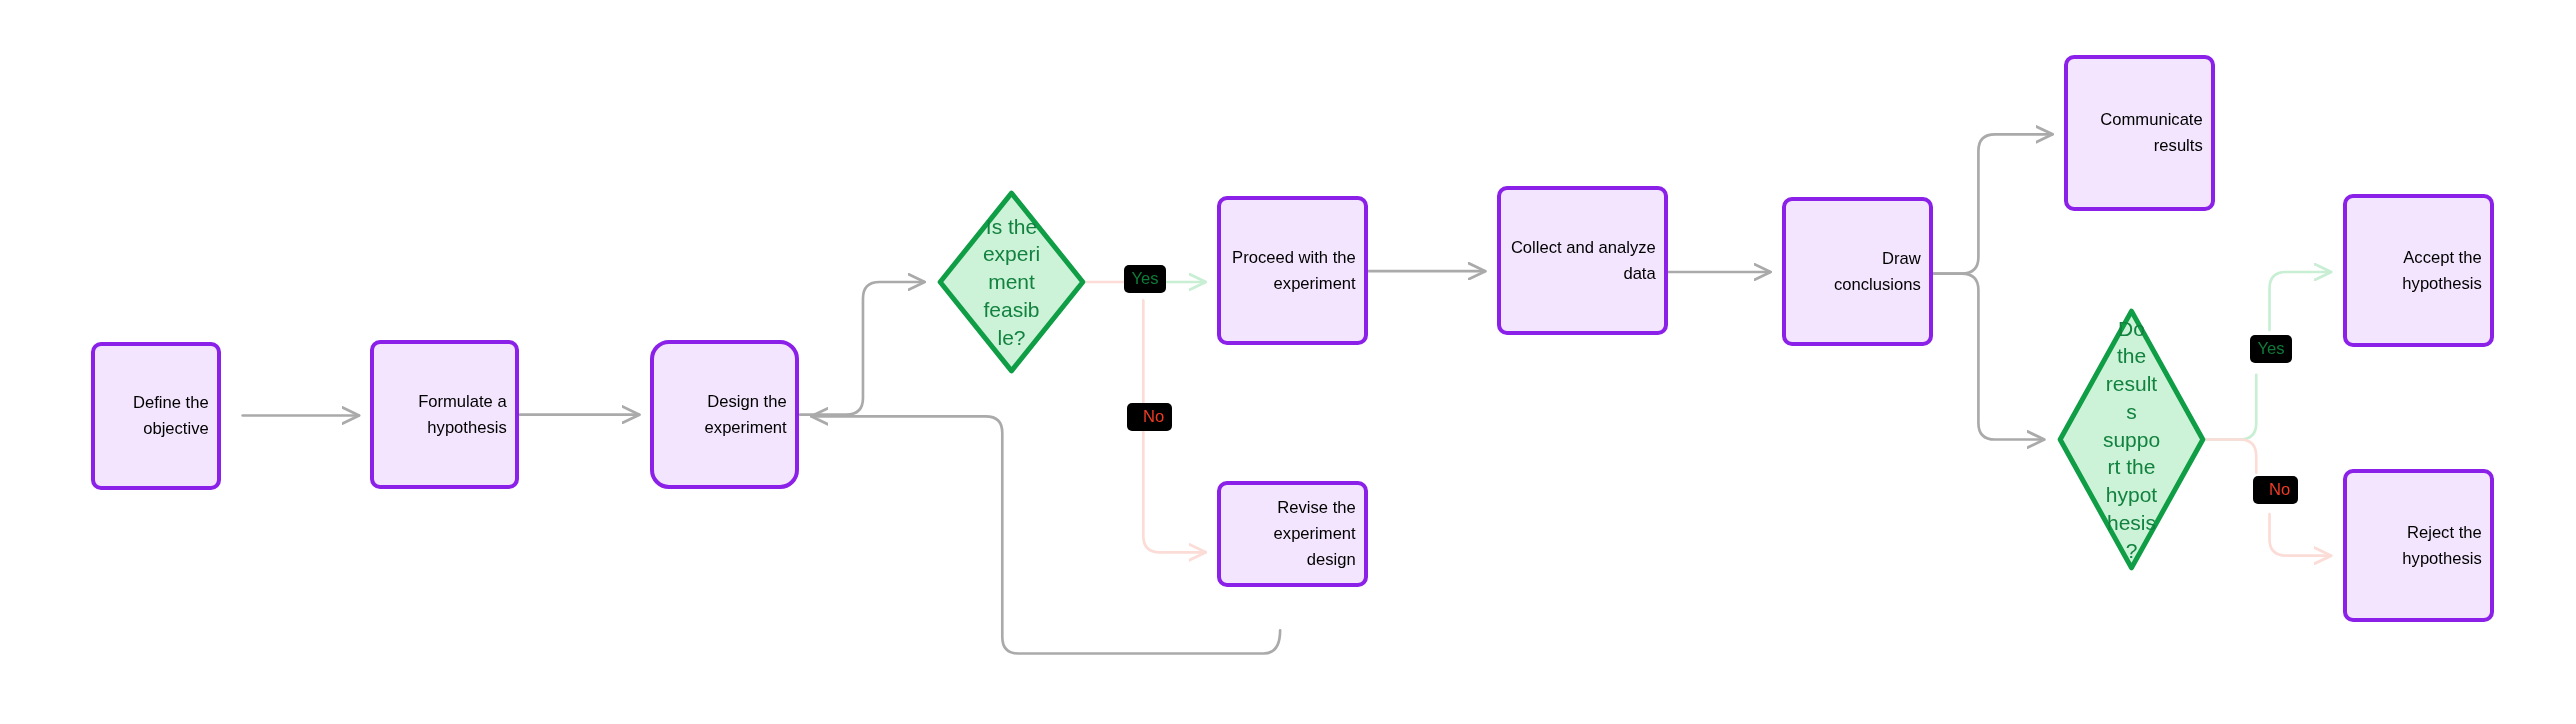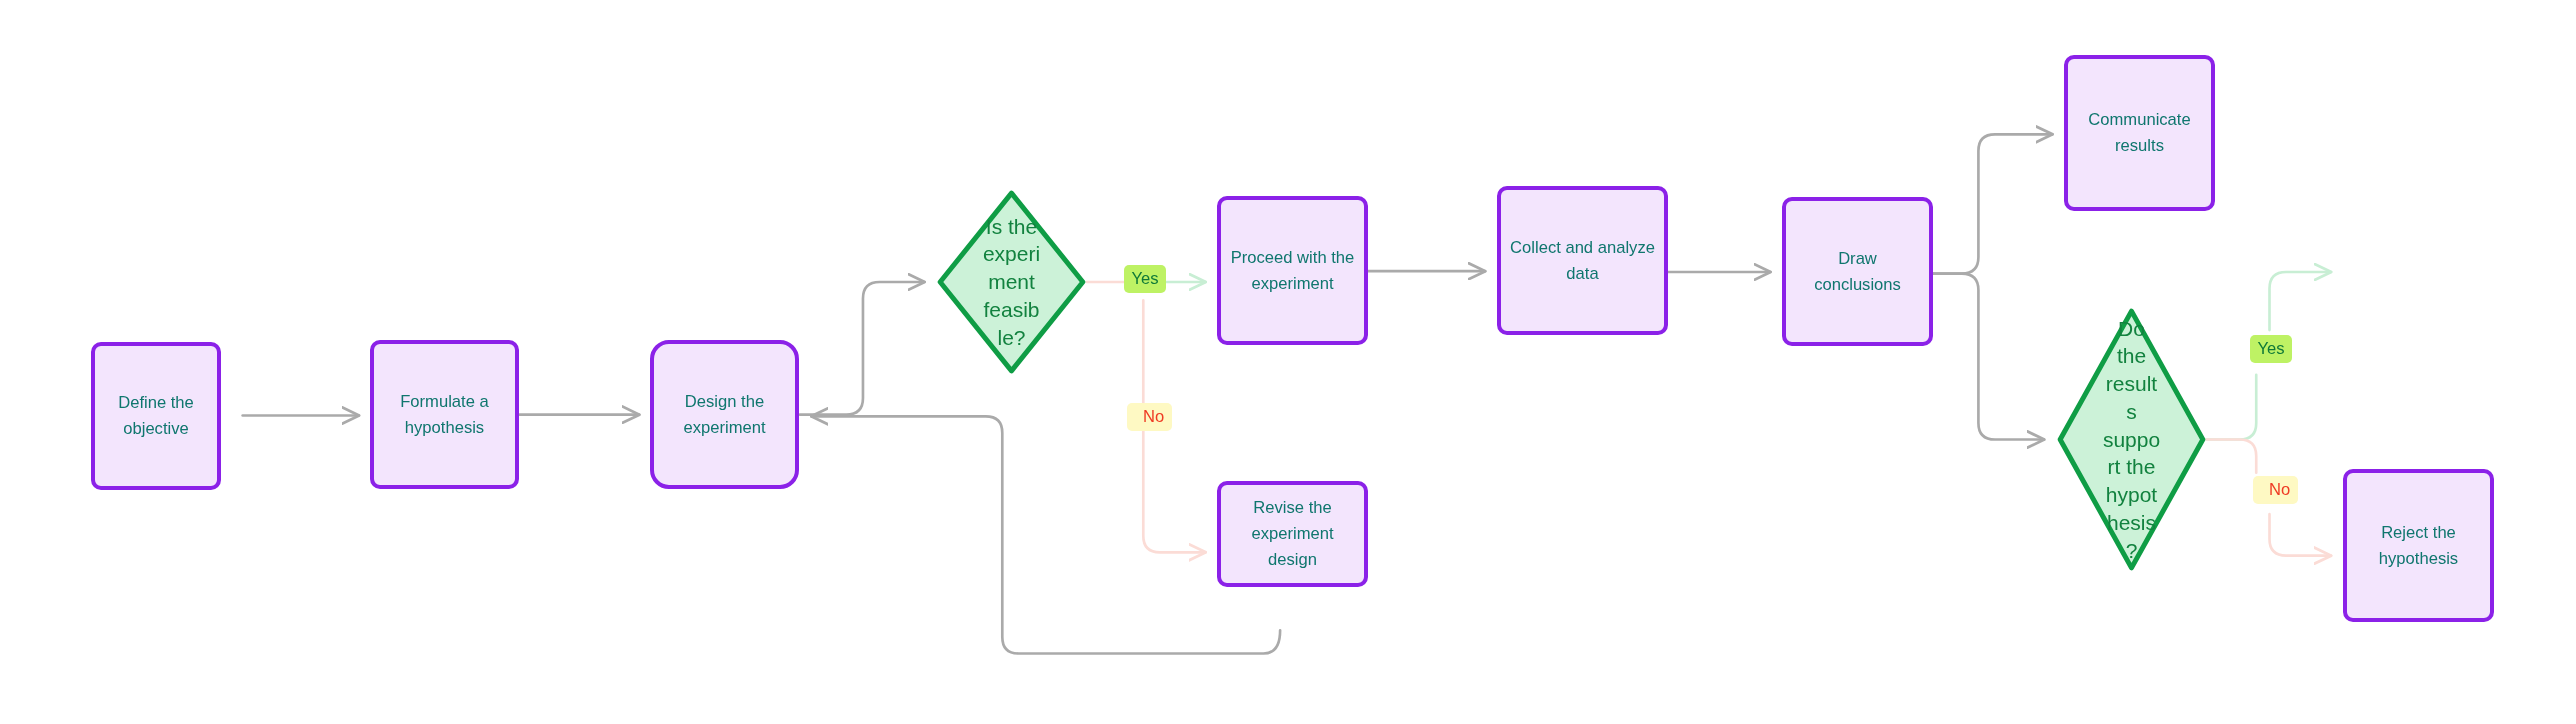--- a/index.html
+++ b/index.html
@@ -31,24 +31,25 @@
     box-sizing: border-box;
     display: flex;
     align-items: center;
     justify-content: center;
     text-align: center;
   }
   .node.process {
     background: #f3e5fd;
     border: 4.1px solid #8b21e8;
     border-radius: 10px;
-    color: #0f766e;
+    color: #000000;
     font-size: 16.6px;
     line-height: 1.55;
     padding: 5px 8.3px;
+    text-align: right;
   }
   .node.process .label {
     display: block;
     width: 100%;
   }
   .node.decision {
     background: transparent;
     border: none;
   }
   .diamond-shape {
@@ -73,25 +74,25 @@
     box-sizing: border-box;
     display: flex;
     align-items: center;
     justify-content: center;
     font-size: 16.6px;
     border-radius: 5px;
     padding: 4.1px 7.5px;
     white-space: nowrap;
   }
   .edge-label.yes {
-    background: #bef264;
+    background: #000000;
     color: #0f7a38;
   }
   .edge-label.no {
-    background: #fef9c3;
+    background: #000000;
     color: #ef3b24;
     padding-left: 16px;
   }
 </style>
 </head>
 <body>
 
 <div id="canvas">
 
   <svg id="edge-layer" viewBox="0 0 3105 873" width="2576" height="724" xmlns="http://www.w3.org/2000/svg">
@@ -183,20 +184,23 @@
     <span class="label">Communicate results</span>
   </div>
 
   <div class="node decision" style="left:2056px; top:307px; width:151px; height:265px;">
     <svg class="diamond-shape" viewBox="0 0 182 320" preserveAspectRatio="none">
       <path d="M 91 5 L 177 160 L 91 315 L 5 160 Z" fill="#ccf2d8" stroke="#0f9d45" stroke-width="6" stroke-linejoin="round"></path>
     </svg>
     <span class="diamond-text">Do the results support the hypothesis?</span>
   </div>
 
+  <div class="node process" style="left:2343px; top:194px; width:151px; height:153px;">
+    <span class="label">Accept the hypothesis</span>
+  </div>
 
   <div class="node process" style="left:2343px; top:469px; width:151px; height:153px;">
     <span class="label">Reject the hypothesis</span>
   </div>
 
   <div class="edge-label yes" style="left:1124px; top:265px;">
     <span>Yes</span>
   </div>
 
   <div class="edge-label no" style="left:1127px; top:403px;">

